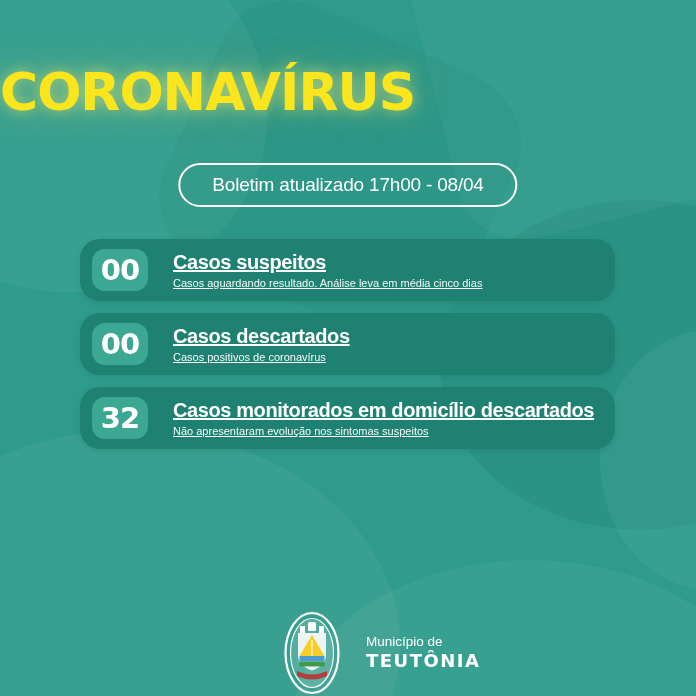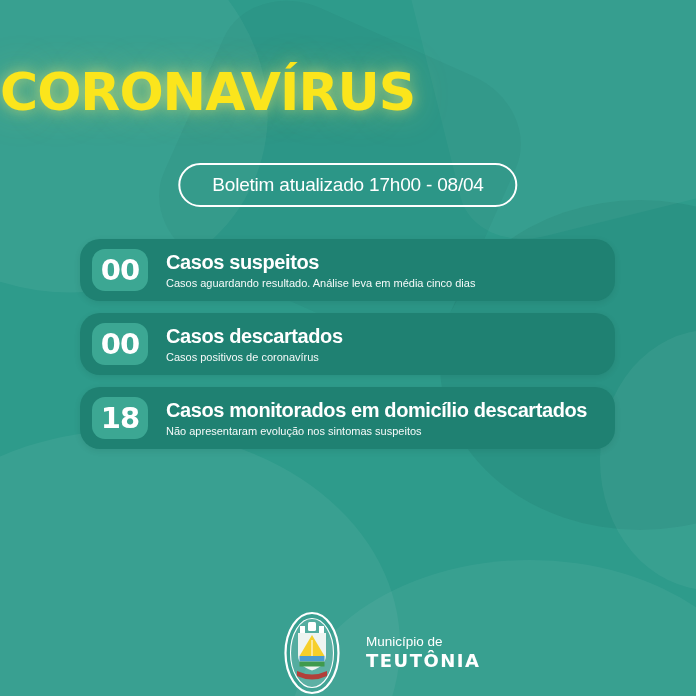--- a/index.html
+++ b/index.html
@@ -46,21 +46,21 @@
     display:flex;align-items:center;
     padding:0 4px 0 12px;box-sizing:border-box;
     box-shadow:0 2px 6px rgba(0,40,34,.10);
   }
   .num{
     width:56px;height:42px;flex:0 0 auto;
     background:#3CA793;border-radius:13px;
     display:flex;align-items:center;justify-content:center;
     font-size:29px;font-weight:800;letter-spacing:-1px;color:#fff;
   }
-  .txt{margin-left:18px;min-width:0;}
+  .txt{margin-left:25px;min-width:0;text-decoration:underline;}
   .t{
     font-size:20px;font-weight:700;line-height:1.12;color:#fff;
     font-family:"Liberation Sans", sans-serif;letter-spacing:-.4px;
     white-space:nowrap;
   }
   .s{
     margin-top:3px;font-size:11px;line-height:1.1;
     font-family:"Liberation Sans", sans-serif;color:rgba(255,255,255,.96);
     white-space:nowrap;
   }
@@ -104,21 +104,21 @@
       <div class="num">00</div>
       <div class="txt">
         <div class="t">Casos descartados</div>
         <div class="s">Casos positivos de coronavírus</div>
       </div>
     </div>
 
 
 
     <div class="card">
-      <div class="num">18</div>
+      <div class="num">32</div>
       <div class="txt">
         <div class="t">Casos monitorados em domicílio descartados</div>
         <div class="s">Não apresentaram evolução nos sintomas suspeitos</div>
       </div>
     </div>
 
   </div>
 
   <div class="footer">
     <svg class="crest" width="58" height="84" viewBox="0 0 58 84" aria-hidden="true">

